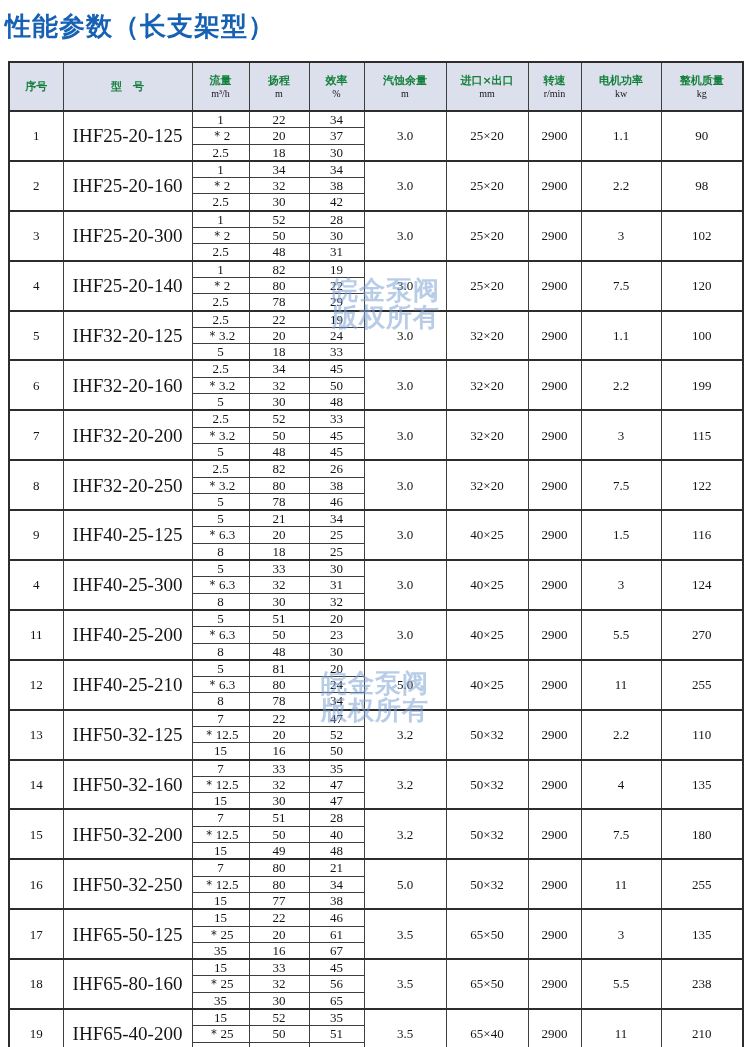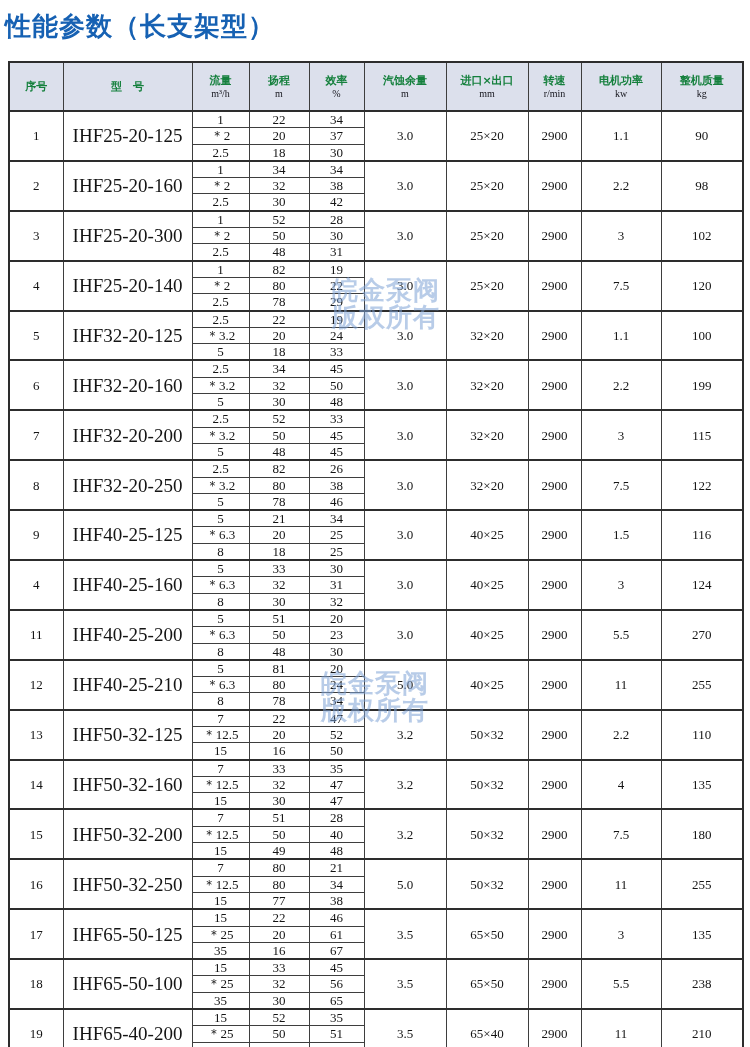--- a/index.html
+++ b/index.html
@@ -303,21 +303,21 @@
         <td>20</td>
         <td>25</td>
       </tr>
       <tr>
         <td>8</td>
         <td>18</td>
         <td>25</td>
       </tr>
       <tr class="grp">
         <td rowspan="3">4</td>
-        <td rowspan="3" class="model-cell">IHF40-25-160</td>
+        <td rowspan="3" class="model-cell">IHF40-25-300</td>
         <td>5</td>
         <td>33</td>
         <td>30</td>
         <td rowspan="3">3.0</td>
         <td rowspan="3">40×25</td>
         <td rowspan="3">2900</td>
         <td rowspan="3">3</td>
         <td rowspan="3">124</td>
       </tr>
       <tr>
@@ -479,21 +479,21 @@
         <td>20</td>
         <td>61</td>
       </tr>
       <tr>
         <td>35</td>
         <td>16</td>
         <td>67</td>
       </tr>
       <tr class="grp">
         <td rowspan="3">18</td>
-        <td rowspan="3" class="model-cell">IHF65-50-100</td>
+        <td rowspan="3" class="model-cell">IHF65-80-160</td>
         <td>15</td>
         <td>33</td>
         <td>45</td>
         <td rowspan="3">3.5</td>
         <td rowspan="3">65×50</td>
         <td rowspan="3">2900</td>
         <td rowspan="3">5.5</td>
         <td rowspan="3">238</td>
       </tr>
       <tr>

